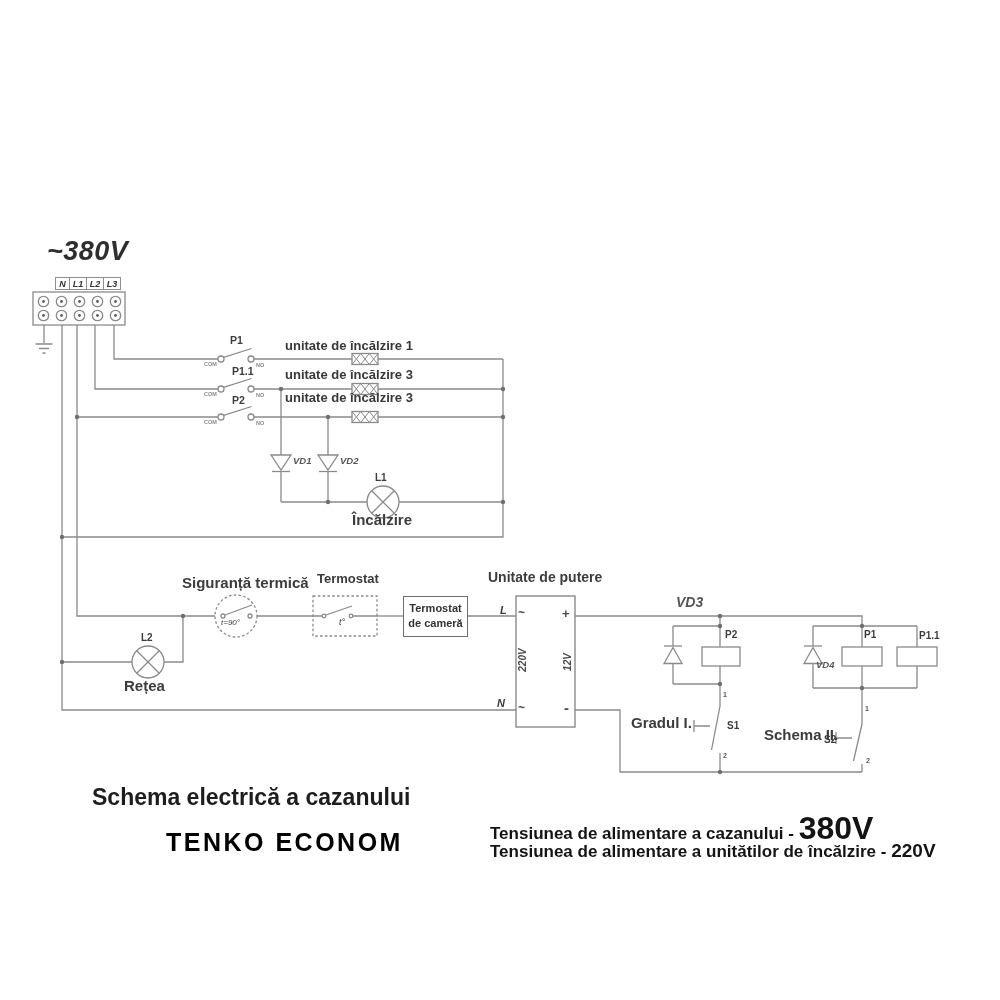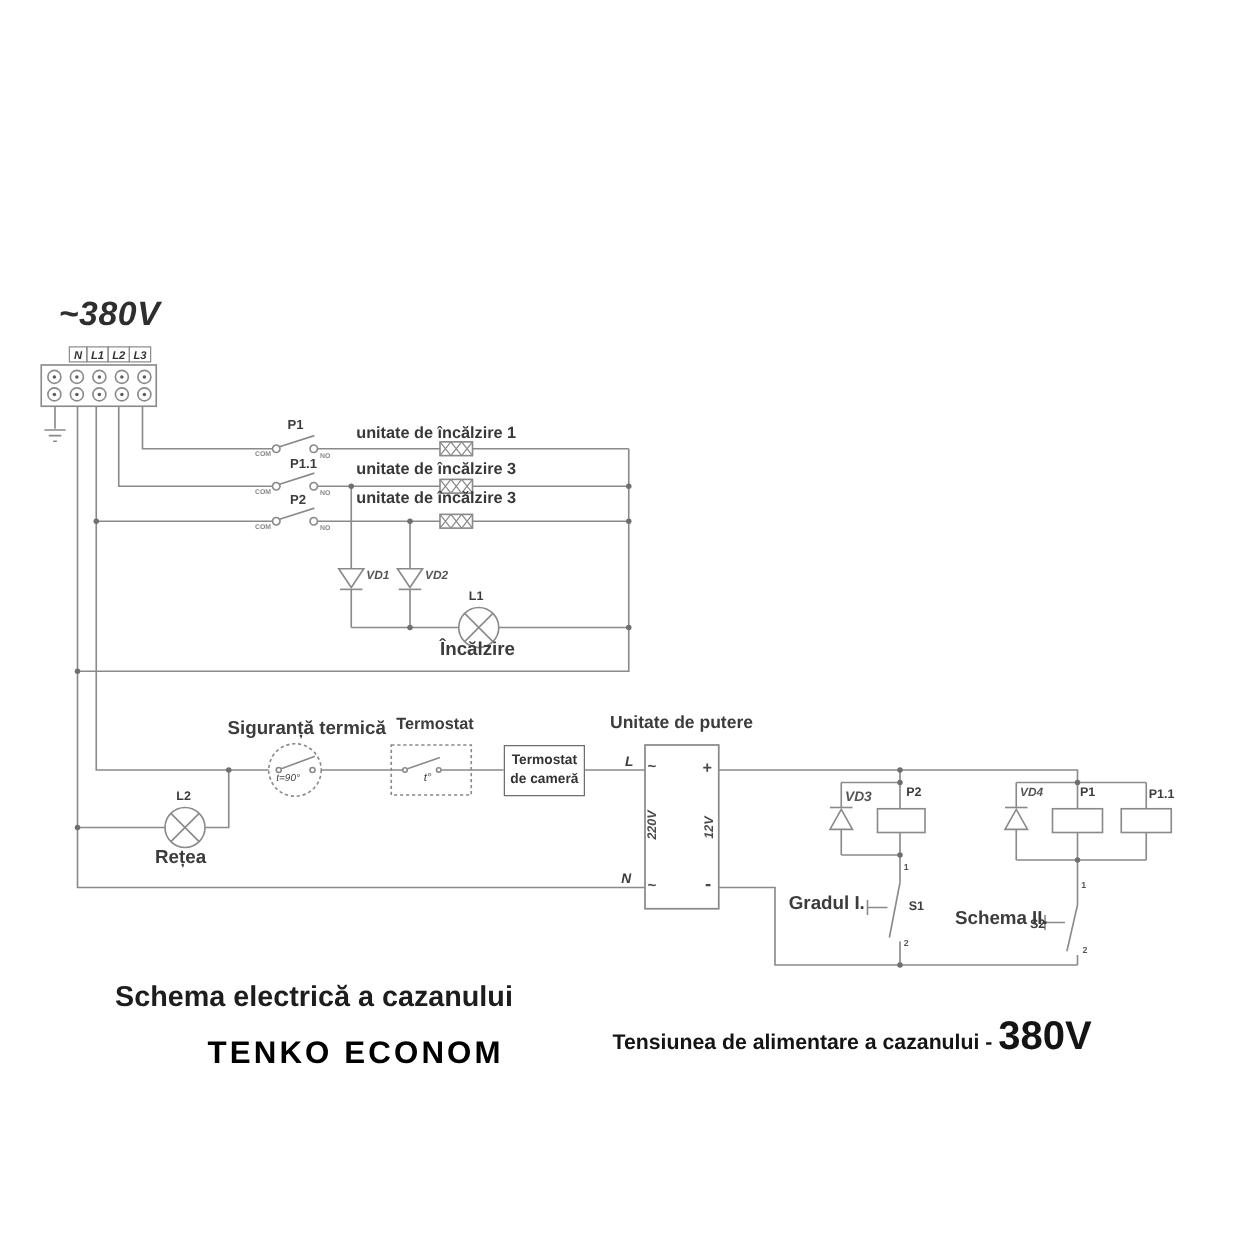--- a/index.html
+++ b/index.html
@@ -224,34 +224,35 @@
   <div class="t" style="left:488px;top:526px;font-size:14px">Unitate de putere</div>
   <div class="t ti" style="left:500px;top:560px;font-size:11px">L</div>
   <div class="t ti" style="left:497px;top:653px;font-size:11px">N</div>
   <div class="t" style="left:518px;top:563px;font-size:12px;color:#4a4a4a">~</div>
   <div class="t" style="left:518px;top:658px;font-size:12px;color:#4a4a4a">~</div>
   <div class="t" style="left:562px;top:563px;font-size:13px;color:#4a4a4a">+</div>
   <div class="t" style="left:564px;top:656px;font-size:15px;color:#4a4a4a">-</div>
   <div class="rot" style="left:505px;top:603px;width:34px;height:26px;transform:rotate(-90deg)">220V</div>
   <div class="rot" style="left:552px;top:606px;width:30px;height:24px;transform:rotate(-90deg)">12V</div>
 
-  <div class="t ti" style="left:676px;top:588px;font-size:11px;color:#555">VD3</div>
+  <div class="t ti" style="left:676px;top:551px;font-size:14px;color:#555">VD3</div>
   <div class="t" style="left:725px;top:585px;font-size:10px">P2</div>
-  <div class="t ti" style="left:816px;top:586px;font-size:9.5px;color:#555">VD4</div>
+  <div class="t ti" style="left:816px;top:616px;font-size:9.5px;color:#555">VD4</div>
   <div class="t" style="left:864px;top:585px;font-size:10px">P1</div>
   <div class="t" style="left:919px;top:586px;font-size:10px">P1.1</div>
 
   <div class="t" style="left:723px;top:647px;font-size:7px;color:#555">1</div>
   <div class="t" style="left:727px;top:676px;font-size:10px">S1</div>
   <div class="t" style="left:723px;top:708px;font-size:7px;color:#555">2</div>
   <div class="t" style="left:865px;top:661px;font-size:7px;color:#555">1</div>
   <div class="t" style="left:824px;top:690px;font-size:10px">S2</div>
   <div class="t" style="left:866px;top:713px;font-size:7px;color:#555">2</div>
 
   <div class="t" style="left:631px;top:671px;font-size:15px">Gradul I.</div>
   <div class="t" style="left:764px;top:683px;font-size:15px">Schema II.</div>
 
   <div class="t" style="left:92px;top:741px;font-size:23px;color:#1d1d1d">Schema electrică a cazanului</div>
   <div class="t" style="left:166px;top:785px;font-size:25px;color:#000;letter-spacing:2.5px">TENKO ECONOM</div>
 
   <div class="spec" style="top:766px"><span style="font-size:17px">Tensiunea de alimentare a cazanului - </span><span style="font-size:32px">380V</span></div>
+  <div class="spec" style="top:796px"><span style="font-size:17px">Tensiunea de alimentare a unitătilor de încălzire - </span><span style="font-size:19px">220V</span></div>
 
 </div>
 
 </body></html>

